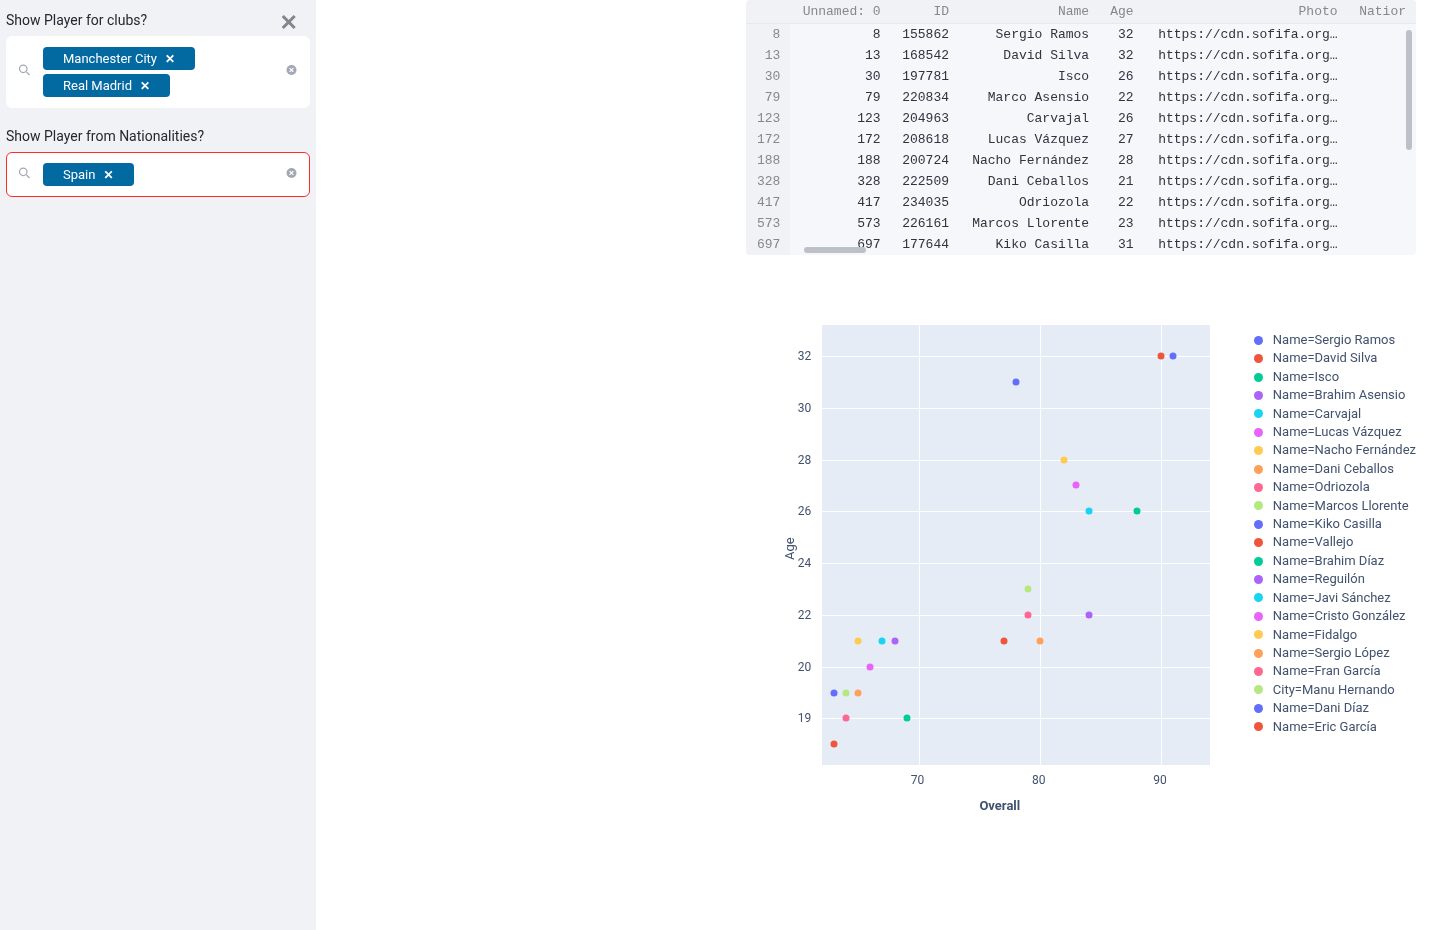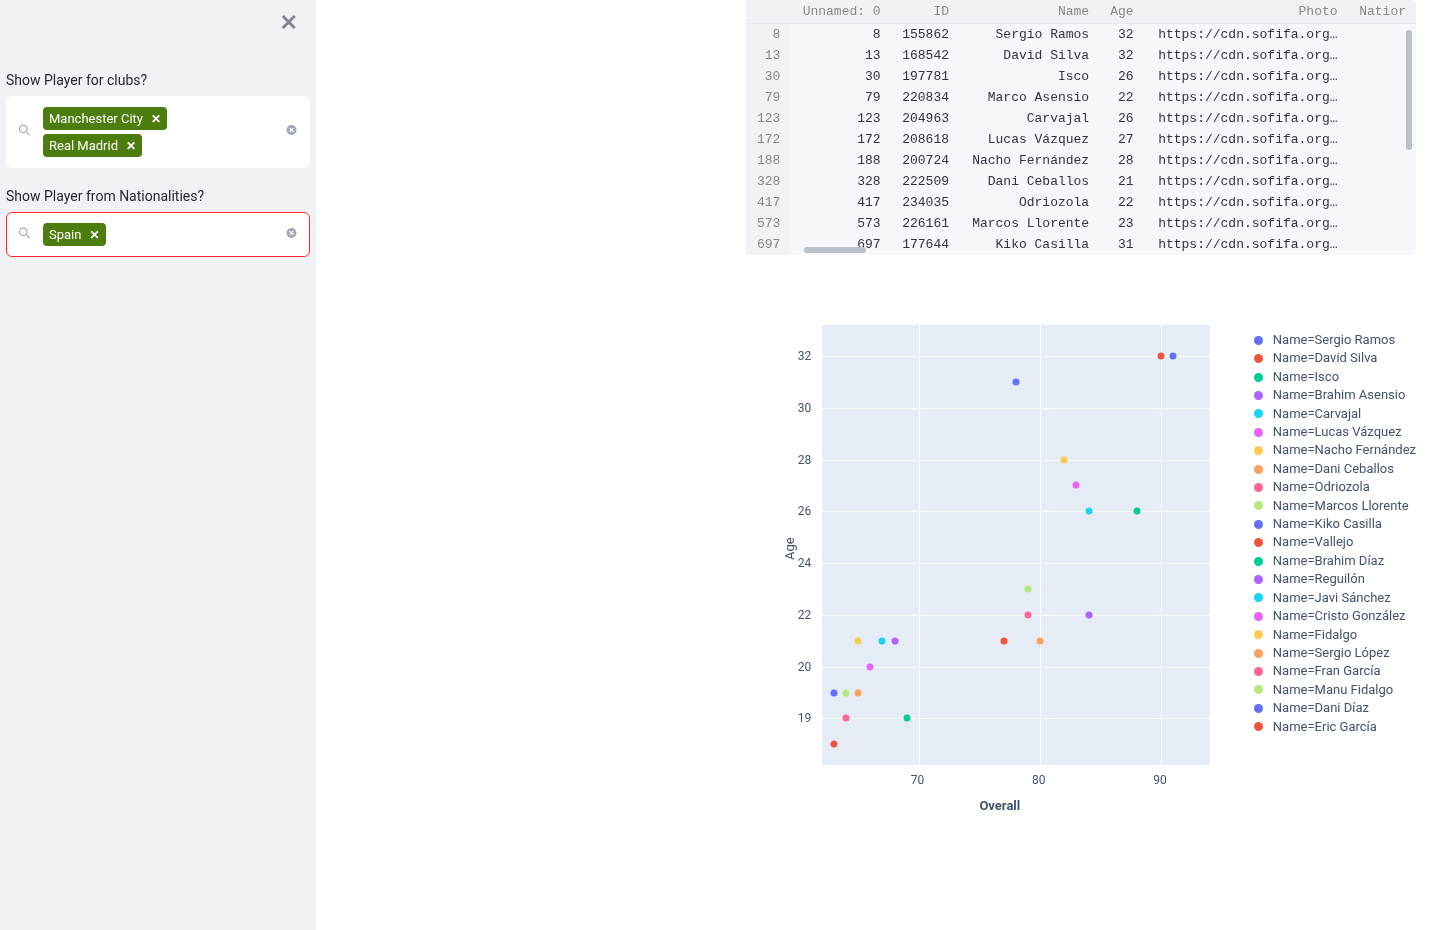--- a/index.html
+++ b/index.html
@@ -1,27 +1,27 @@
 <!DOCTYPE html>
 <html><head>
 <meta charset="utf-8">
 <style>
   * { box-sizing: border-box; }
   html, body { margin:0; padding:0; font-family: -apple-system, BlinkMacSystemFont, "Segoe UI", Roboto, sans-serif; color:#262730; background:#fff; }
   .app { display:flex; width:1456px; height:930px; }
   .sidebar { width:316px; background:#f0f2f6; padding:6px; position:relative; }
   .close-btn { position:absolute; top:10px; right:18px; font-size:22px; font-weight:700; color:#80858e; cursor:pointer; }
   .side-inner { padding:6px 0; }
-  .label { font-size:14px; color:#262730; margin-top:60px; }
+  .label { font-size:14px; color:#262730; }
   .label2 { font-size:14px; color:#262730; margin-top:20px; }
   .multiselect { background:#fff; border:1px solid #fff; border-radius:6px; margin-top:8px; padding:8px 36px 8px 36px; position:relative; min-height:44px; }
   .multiselect.focused { border:1px solid #ff2b2b; }
   .ms-search-icon { position:absolute; left:10px; top:50%; transform:translateY(-50%); color:#a3a8b4; }
   .ms-clear { position:absolute; right:10px; top:50%; transform:translateY(-50%); color:#a3a8b4; cursor:pointer; }
-  .tag { display:inline-flex; align-items:center; background:#4d7c0f; color:#fff; border-radius:4px; padding:4px 6px; font-size:13px; margin:2px 4px 2px 0; }
+  .tag { display:inline-flex; align-items:center; background:#0369a1; color:#fff; border-radius:4px; padding:4px 20px; font-size:13px; margin:2px 4px 2px 0; }
   .tag-x { margin-left:8px; font-weight:700; cursor:pointer; font-size:12px; }
   .main { flex:1; padding:0 40px 0 300px; position:relative; }
   .table-wrap { background:#f5f7fa; border-radius:4px; overflow:hidden; font-family: "SFMono-Regular", Consolas, "Liberation Mono", Menlo, monospace; font-size:13px; color:#333; position:relative; width:670px; margin-left:auto;}
   table { border-collapse:collapse; width:100%; }
   th { text-align:right; font-weight:400; color:#888; padding:4px 10px; background:#f0f2f6; border-bottom:1px solid #e6e9ef; white-space:nowrap;}
   td { text-align:right; padding:3px 10px; color:#31333f; white-space:nowrap;}
   td.idx { color:#888; background:#f0f2f6; }
   .scroll-v { position:absolute; right:4px; top:30px; width:6px; height:120px; background:#bcc0c9; border-radius:3px; }
   .scroll-h { position:absolute; left:58px; bottom:2px; width:62px; height:6px; background:#bcc0c9; border-radius:3px; }
   .chart-area { display:flex; margin-top:60px; }
@@ -322,21 +322,21 @@
           <div class="legend-row">
             <span class="legend-dot" style="background:#ffa15a"></span>
             <span>Name=Sergio López</span>
           </div>
           <div class="legend-row">
             <span class="legend-dot" style="background:#ff6692"></span>
             <span>Name=Fran García</span>
           </div>
           <div class="legend-row">
             <span class="legend-dot" style="background:#b6e880"></span>
-            <span>Name=Manu Fidalgo</span>
+            <span>City=Manu Hernando</span>
           </div>
           <div class="legend-row">
             <span class="legend-dot" style="background:#636efa"></span>
             <span>Name=Dani Díaz</span>
           </div>
           <div class="legend-row">
             <span class="legend-dot" style="background:#ef553b"></span>
             <span>Name=Eric García</span>
           </div>
         </div>

